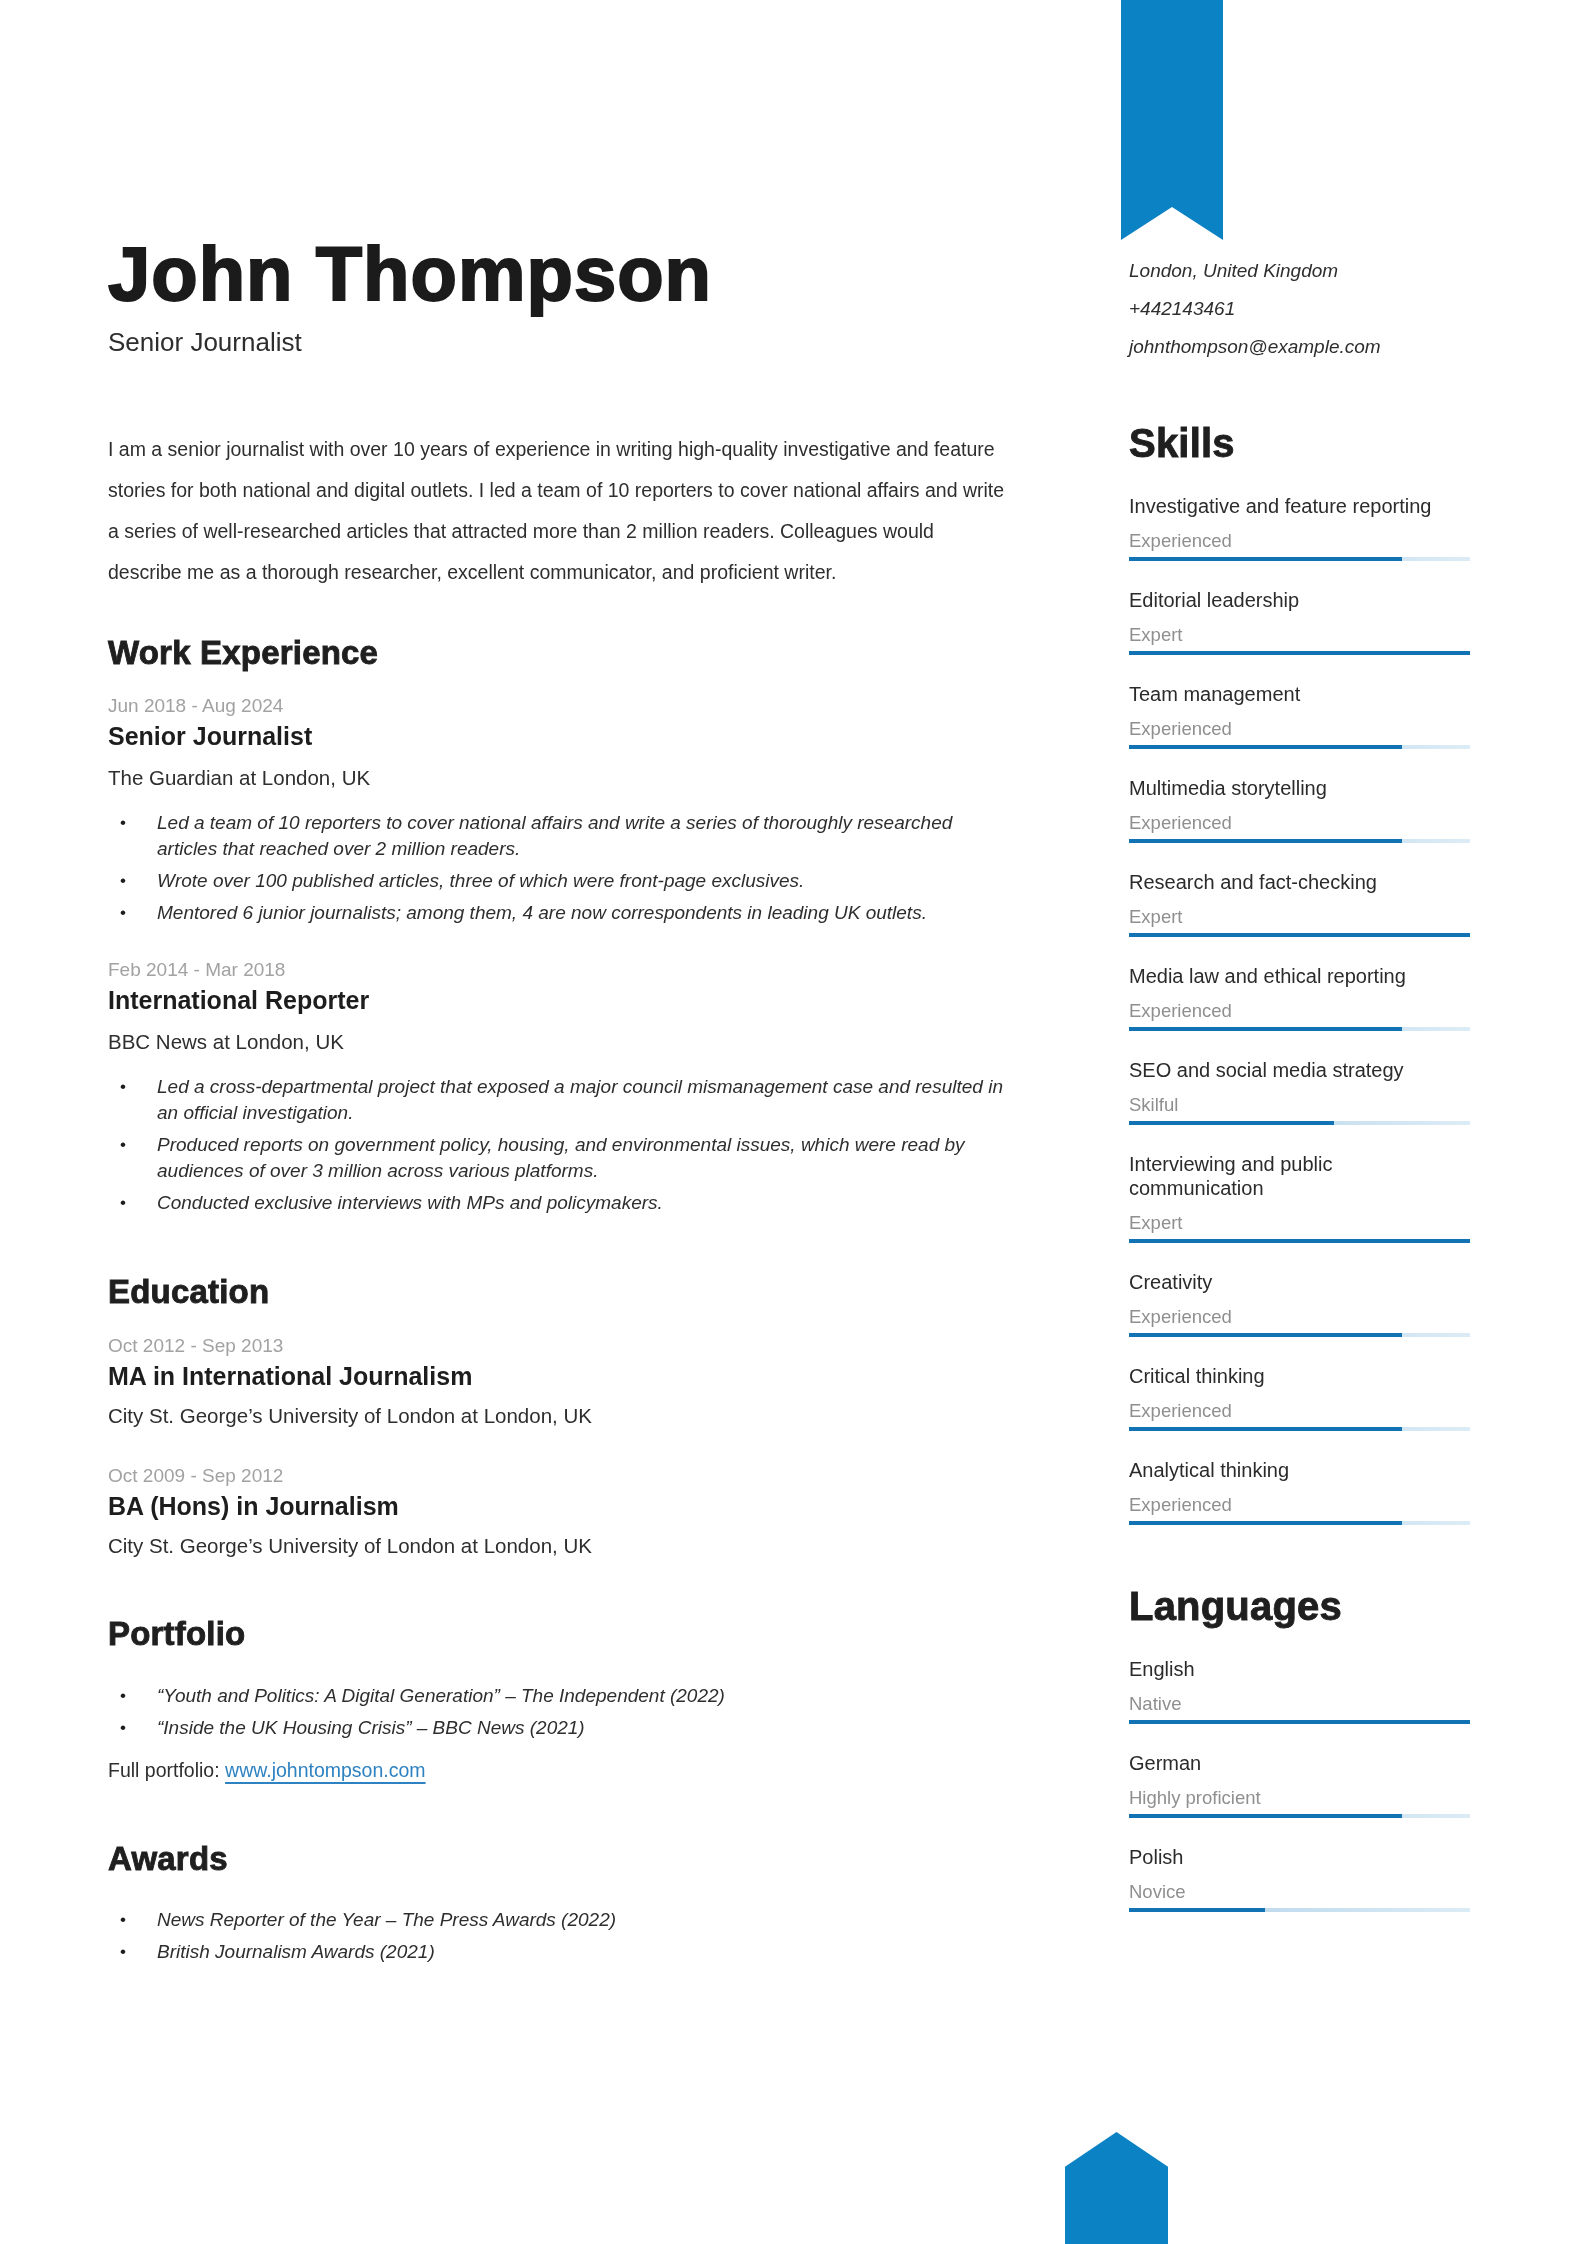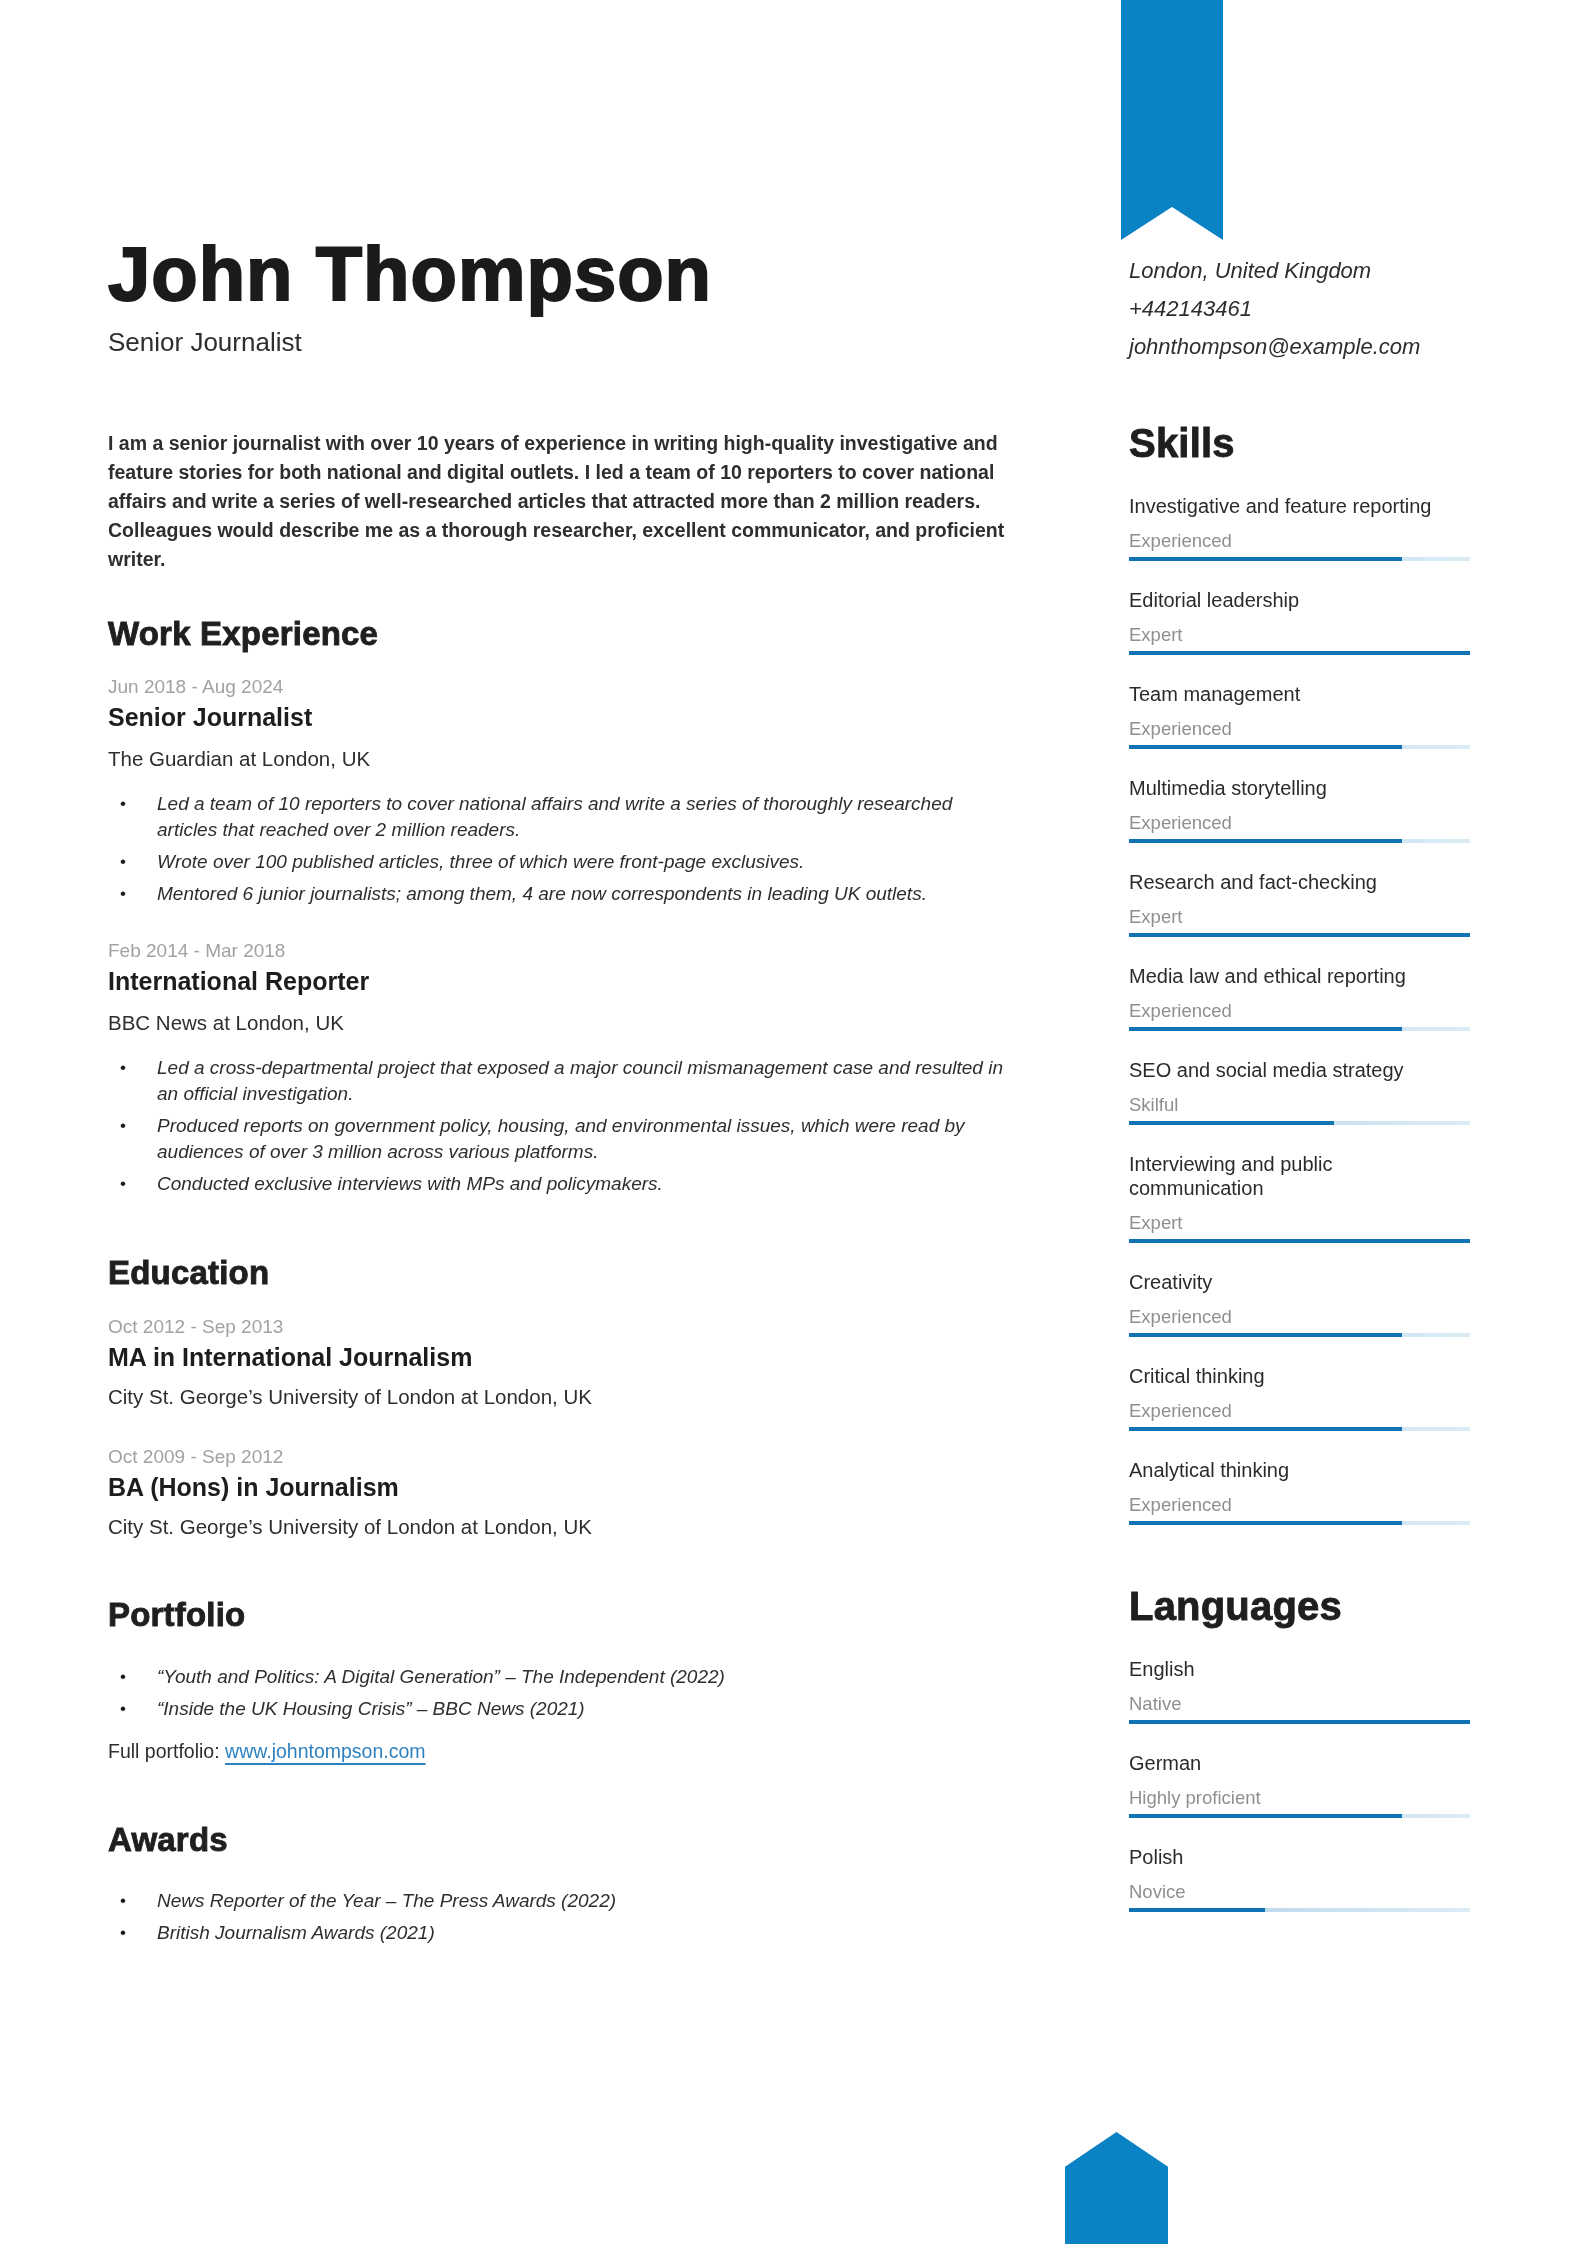--- a/index.html
+++ b/index.html
@@ -33,21 +33,21 @@
     clip-path:polygon(50% 0,100% 31%,100% 100%,0 100%,0 31%);
   }
 
   
   .main-col{position:absolute;left:108px;top:0;width:900px;}
   .name{
     margin:236px 0 0;font-size:76px;line-height:1;font-weight:700;
     letter-spacing:1px;color:#1b1b1b;-webkit-text-stroke:2px #1b1b1b;
   }
   .person-title{margin-top:14px;font-size:26px;line-height:1.25;color:var(--body);}
-  .summary{margin:70px 0 0;font-size:19.5px;line-height:29px;color:var(--body);font-weight:bold;}
+  .summary{margin:70px 0 0;font-size:19.5px;line-height:41px;color:var(--body);}
 
   .sec-title{
     margin:0;font-size:33px;line-height:1.2;font-weight:700;color:var(--ink);
     -webkit-text-stroke:0.9px var(--ink);letter-spacing:0.2px;
   }
   .section-work{margin-top:40px;}
   .section-education{margin-top:56px;}
   .section-portfolio{margin-top:56px;}
   .section-awards{margin-top:56px;}
 
@@ -76,21 +76,21 @@
   .link-line{margin:16px 0 0;font-size:19.5px;line-height:26px;color:var(--body);}
   .link-line a{
     color:var(--link);text-decoration:underline;
     text-decoration-thickness:1.5px;text-underline-offset:5px;
   }
   ul.blt.awards{margin-top:28px;}
 
   
   .sidebar{position:absolute;left:1129px;top:0;width:341px;}
   .contact{margin-top:259px;}
-  .contact-row{font-size:22px;line-height:24px;font-style:italic;color:var(--body);margin-bottom:14px;}
+  .contact-row{font-size:19px;line-height:24px;font-style:italic;color:var(--body);margin-bottom:14px;}
 
   .side-title{
     margin:0;font-size:40px;line-height:37px;font-weight:700;color:var(--ink);
     -webkit-text-stroke:0.9px var(--ink);letter-spacing:0.2px;
   }
   .skills-sec{margin-top:66px;}
   .langs-sec{margin-top:63px;}
   .rate-list{margin-top:32px;}
   .rate-item{margin-bottom:27px;}
   .rate-name{font-size:20px;line-height:24px;color:#2b2b2b;}

